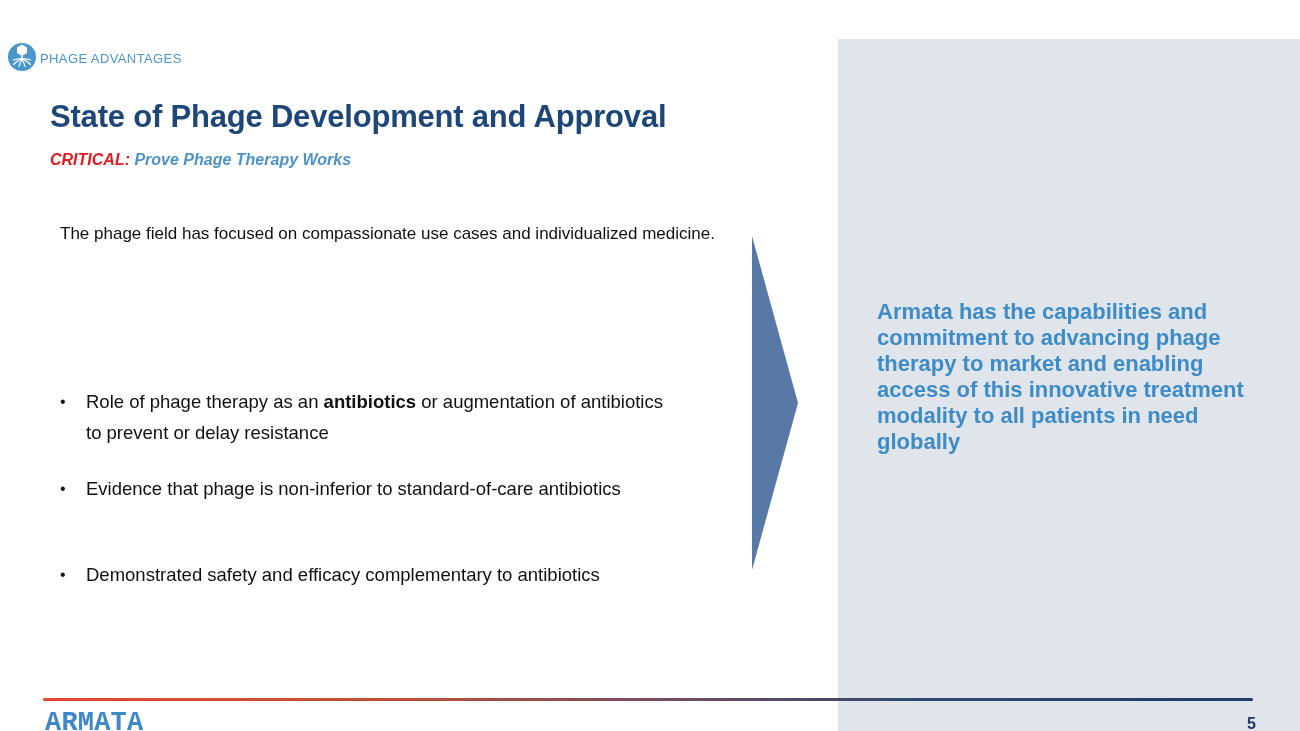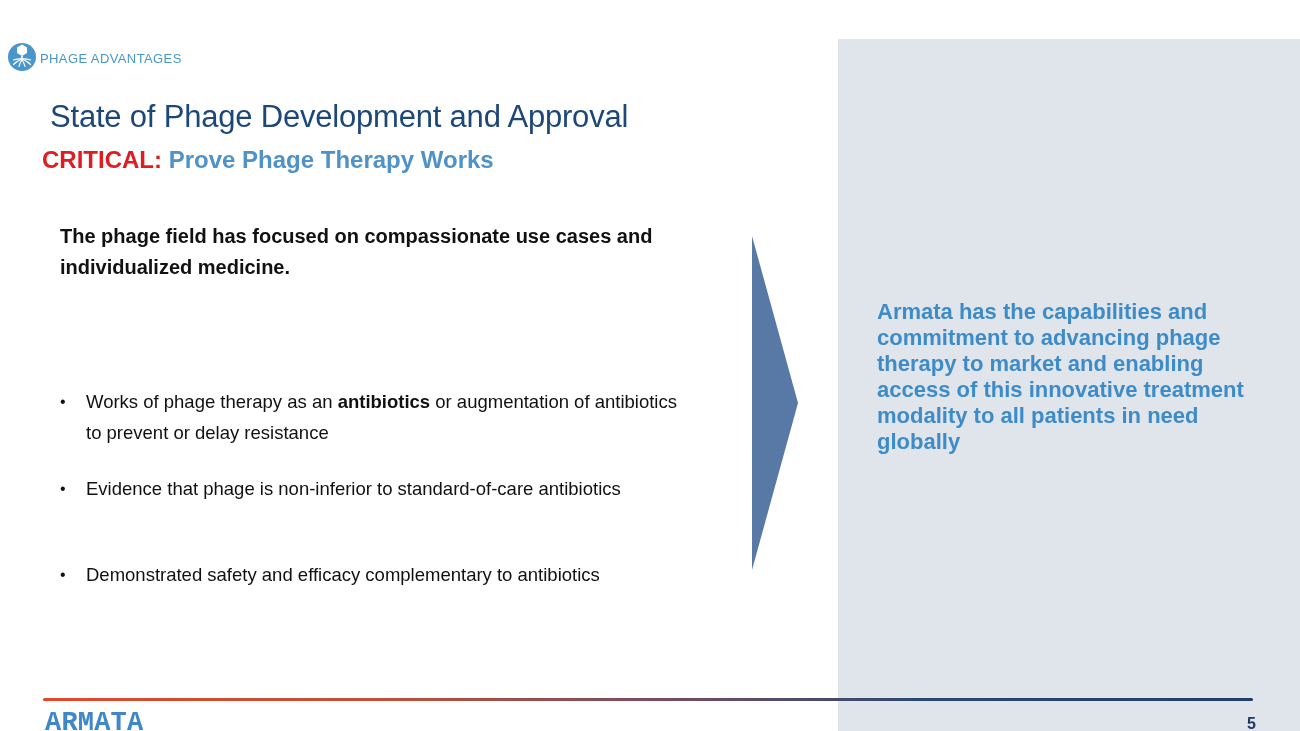--- a/index.html
+++ b/index.html
@@ -38,34 +38,34 @@
     border-radius:50%;background:var(--badge-blue);
     display:flex;align-items:center;justify-content:center;
   }
   .badge-label{
     position:absolute;left:40px;top:12px;
     font-size:13px;letter-spacing:0.4px;color:var(--badge-blue);
   }
   
   .title{
     position:absolute;left:50px;top:60px;width:740px;
-    font-size:31px;font-weight:normal;color:var(--title-navy);
+    font-size:31px;font-weight:bold;color:var(--title-navy);
     line-height:36px;letter-spacing:-0.2px;
   }
   .subtitle{
-    position:absolute;left:42px;top:106px;width:740px;
-    font-size:24px;font-weight:bold;line-height:30px;
+    position:absolute;left:50px;top:106px;width:740px;
+    font-size:16px;font-weight:bold;line-height:30px;font-style:italic;
   }
   .subtitle .critical{color:var(--critical-red);}
   .subtitle .rest{color:var(--subtitle-blue);}
   
   .para{
     position:absolute;left:60px;width:660px;
-    font-size:20px;font-weight:bold;color:var(--body-text);
-    line-height:31px;
+    font-size:17px;font-weight:normal;color:var(--body-text);
+    line-height:26px;
   }
   .para-1{top:182px;}
   .para-2{top:268px;}
   .bullet{
     position:absolute;left:60px;width:625px;
     display:flex;
     font-size:18.5px;color:var(--body-text);line-height:31px;
   }
   .bullet-1{top:347px;}
   .bullet-2{top:434px;}
@@ -129,21 +129,21 @@
 
   <div class="title">State of Phage Development and Approval</div>
   <div class="subtitle">
     <span class="critical">CRITICAL:</span><span class="rest"> Prove Phage Therapy Works</span>
   </div>
 
   <div class="para para-1">The phage field has focused on compassionate use cases and individualized medicine.</div>
 
   <div class="bullet bullet-1">
     <span class="marker">•</span>
-    <span class="text"><span>Works of phage therapy as an </span><b>antibiotics</b><span> or augmentation of antibiotics to prevent or delay resistance</span></span>
+    <span class="text"><span>Role of phage therapy as an </span><b>antibiotics</b><span> or augmentation of antibiotics to prevent or delay resistance</span></span>
   </div>
   <div class="bullet bullet-2">
     <span class="marker">•</span>
     <span class="text"><span>Evidence that phage is non-inferior to standard-of-care antibiotics</span><b></b><span></span></span>
   </div>
   <div class="bullet bullet-3">
     <span class="marker">•</span>
     <span class="text"><span>Demonstrated safety and efficacy complementary to antibiotics</span><b></b><span></span></span>
   </div>
 

